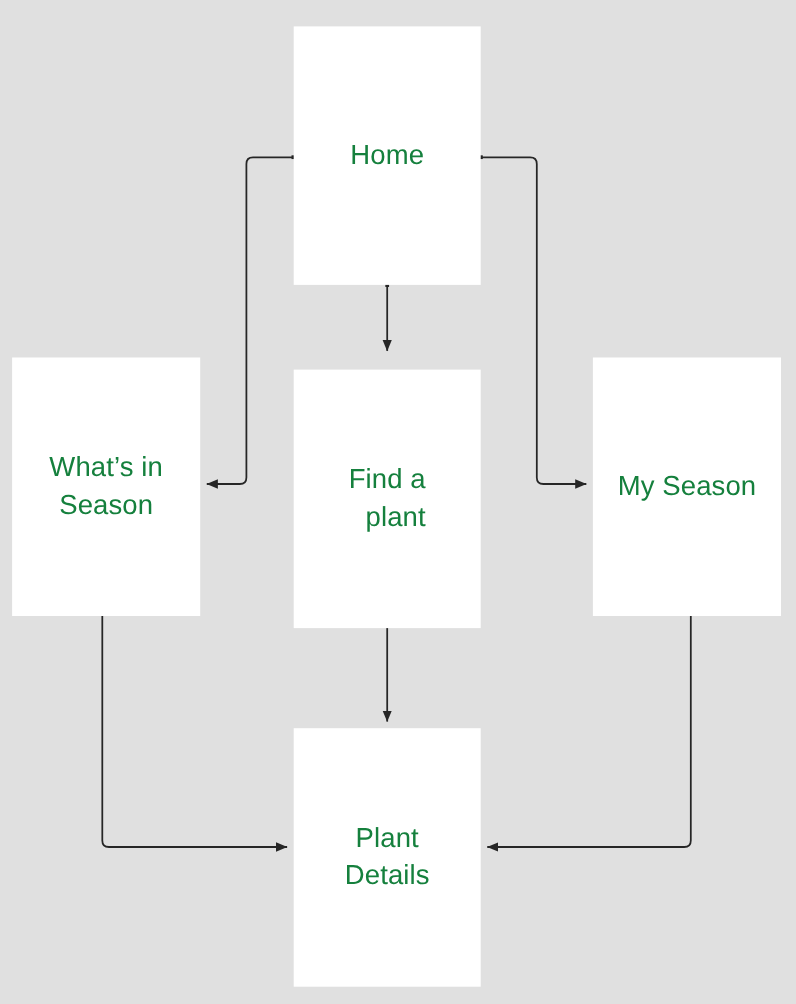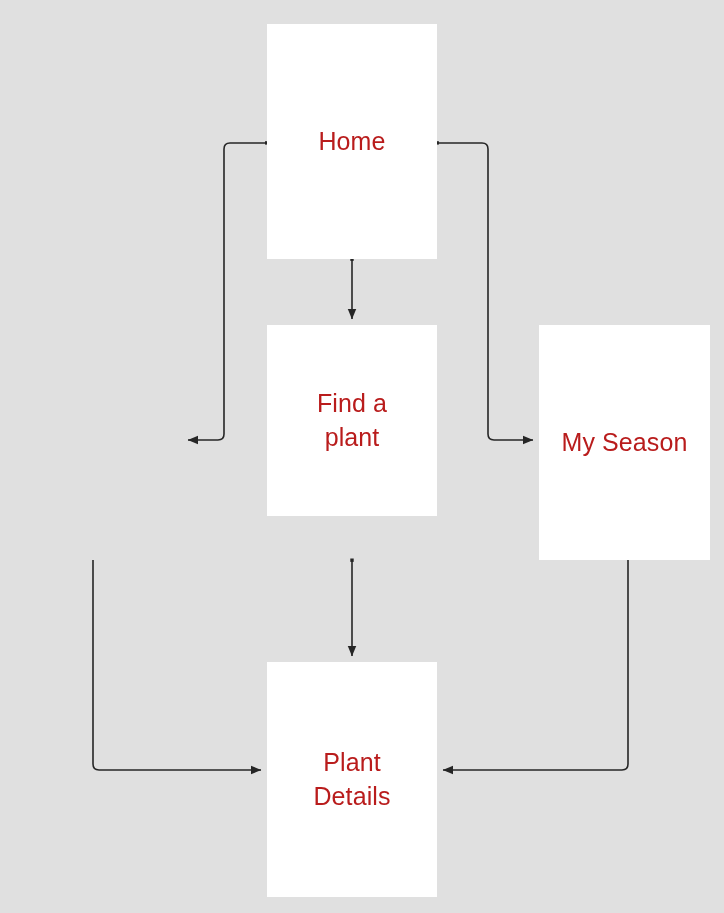--- a/index.html
+++ b/index.html
@@ -19,35 +19,35 @@
     height: 913px;
     background: #e0e0e0;
   }
   .node {
     position: absolute;
     background: #ffffff;
     display: flex;
     align-items: center;
     justify-content: center;
     text-align: center;
-    color: #b91c1c;
+    color: #15803d;
     font-size: 25px;
     line-height: 1.34;
     letter-spacing: 0.1px;
     font-weight: 400;
     box-sizing: border-box;
     padding: 0 6px;
   }
   .node-label {
     display: block;
     white-space: pre-line;
   }
   #node-home      { left: 267px; top: 24px;  width: 170px; height: 235px; }
   #node-season    { left: 11px;  top: 325px; width: 171px; height: 235px; }
-  #node-find      { left: 267px; top: 325px; width: 170px; height: 191px; }
+  #node-find      { left: 267px; top: 336px; width: 170px; height: 235px; text-align: right; }
   #node-myplants  { left: 539px; top: 325px; width: 171px; height: 235px; }
   #node-details   { left: 267px; top: 662px; width: 170px; height: 235px; }
 
   #connectors {
     position: absolute;
     left: 0;
     top: 0;
     width: 724px;
     height: 913px;
     pointer-events: none;
@@ -87,20 +87,24 @@
     <path class="edge" marker-end="url(#arrowhead)" d="M 352 560 L 352 656"></path>
     <rect x="350.3" y="558.5" width="3.4" height="3.4" class="edge-cap"></rect>
 
     <path class="edge" marker-end="url(#arrowhead)" d="M 628 560 L 628 764 Q 628 770 622 770 L 443 770"></path>
   </svg>
 
   <div class="node" id="node-home">
     <span class="node-label">Home</span>
   </div>
 
+  <div class="node" id="node-season">
+    <span class="node-label">What’s in
+Season</span>
+  </div>
 
   <div class="node" id="node-find">
     <span class="node-label">Find a
 plant</span>
   </div>
 
   <div class="node" id="node-myplants">
     <span class="node-label">My Season</span>
   </div>
 

